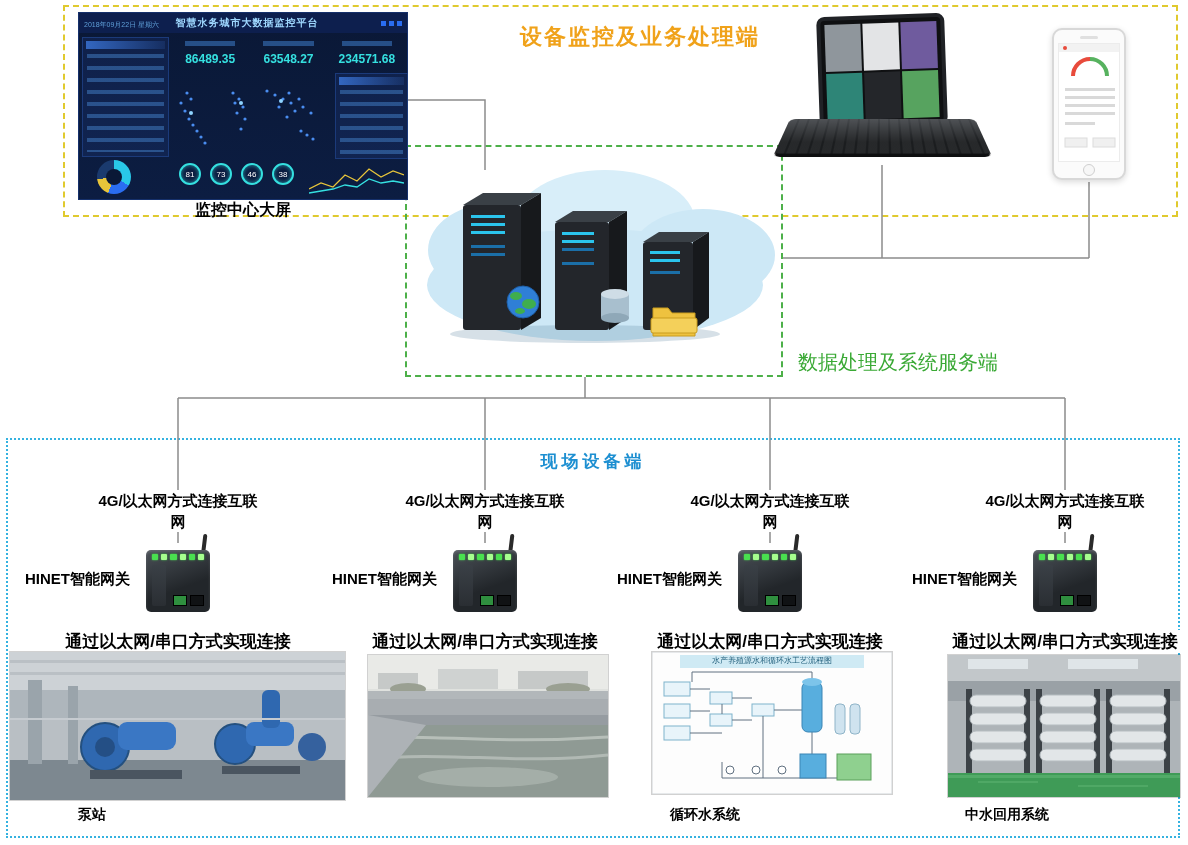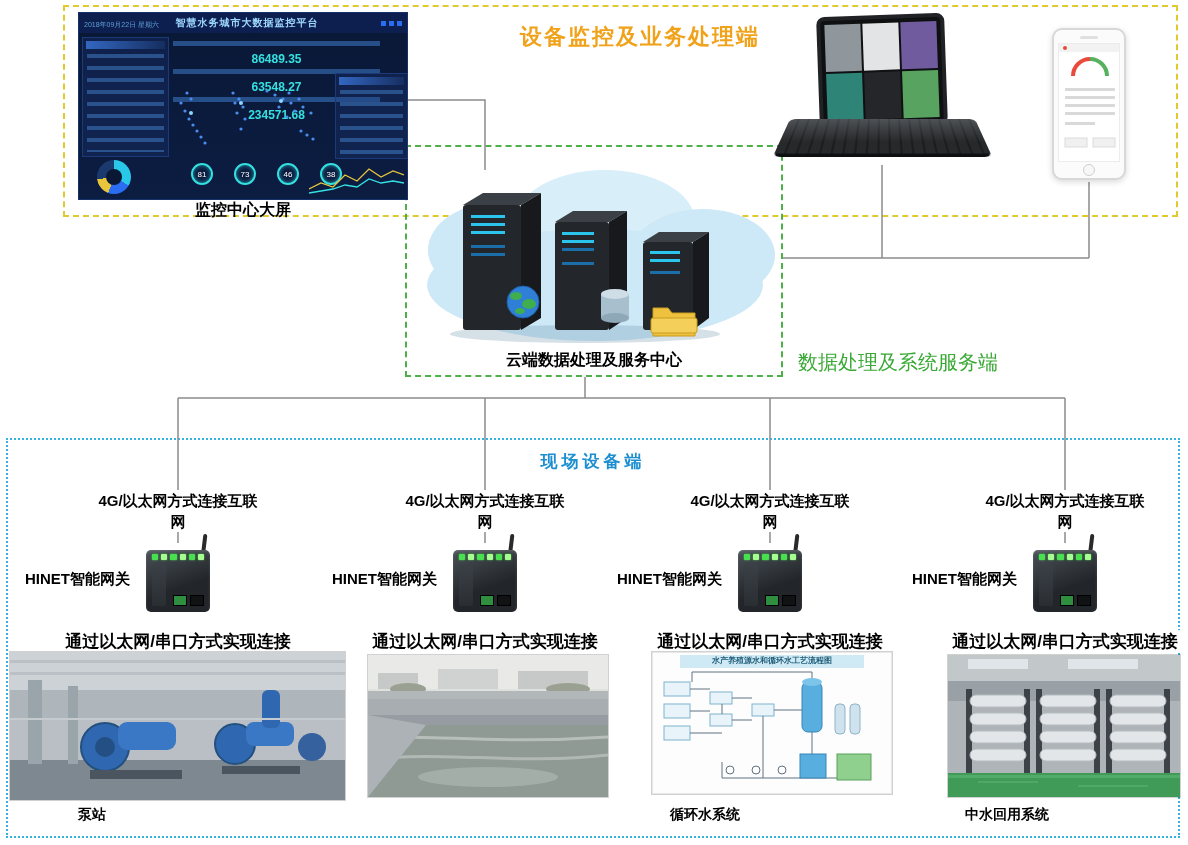--- a/index.html
+++ b/index.html
@@ -35,32 +35,32 @@
   .db-date{position:absolute;left:5px;top:7px;font-size:7px;color:#5f9fd8;}
   .db-icons{position:absolute;right:5px;top:8px;display:flex;gap:3px;}
   .db-icons i{width:5px;height:5px;background:#2a6df0;display:block;}
   .db-panel{position:absolute;background:rgba(30,60,130,.25);border:1px solid #1b3a7a;}
   .db-panel::before{content:"";position:absolute;left:3px;right:3px;top:3px;height:8px;
              background:linear-gradient(90deg,rgba(70,140,255,.65),rgba(70,140,255,.12));}
   .db-panel::after{content:"";position:absolute;left:4px;right:4px;top:16px;bottom:4px;
              background:repeating-linear-gradient(180deg,rgba(90,170,255,.35) 0 4px,transparent 4px 12px);}
   .db-left{left:3px;top:24px;width:85px;height:118px;}
   .db-right{left:256px;top:60px;width:71px;height:84px;}
-  .db-stats{position:absolute;left:80px;top:26px;width:235px;height:30px;display:flex;flex-direction:column;}
+  .db-stats{position:absolute;left:92px;top:26px;width:235px;height:30px;display:flex;}
   .db-stat{flex:1;text-align:center;}
   .stat-cap{display:block;height:5px;margin:2px 14px 3px;background:rgba(80,160,255,.4);}
   .db-stat span{color:#35e0e0;font-size:12px;font-weight:bold;}
   .db-map{position:absolute;left:92px;top:60px;}
   .db-donut{position:absolute;left:18px;top:147px;width:34px;height:34px;border-radius:50%;
             background:conic-gradient(#29c8e8 0 120deg,#2a6df0 120deg 200deg,#e8c53a 200deg 262deg,#1a3a6e 262deg 360deg);}
   .db-donut i{position:absolute;left:9px;top:9px;width:16px;height:16px;border-radius:50%;background:#0a1836;}
   .db-gauges{position:absolute;left:100px;top:150px;display:flex;gap:9px;}
   .gauge{width:22px;height:22px;border-radius:50%;border:2px solid #35e0e0;color:#fff;font-size:8px;
          display:flex;align-items:center;justify-content:center;box-sizing:border-box;
-         box-shadow:inset 0 0 4px rgba(53,224,224,.6);margin-left:12px;}
+         box-shadow:inset 0 0 4px rgba(53,224,224,.6);}
   .db-line{position:absolute;left:230px;top:148px;}
 
   
   .laptop{position:absolute;left:790px;top:15px;width:185px;height:152px;}
   .laptop-screen{position:absolute;left:28px;top:0;width:128px;height:112px;background:#0f1012;
                  border:4px solid #202226;border-radius:8px;transform:rotate(-2deg);
                  display:grid;grid-template-columns:1fr 1fr 1fr;grid-template-rows:1fr 1fr;
                  gap:2px;padding:4px;box-sizing:border-box;}
   .laptop-screen i{display:block;}
   .lt1{background:#8f969c;} .lt2{background:#e3e4e6;} .lt3{background:#6f5b9e;}
@@ -100,21 +100,21 @@
   .gw-leds i{flex:1;background:#49e04f;border-radius:1px;box-shadow:0 0 2px #49e04f;display:block;}
   .gw-leds i:nth-child(2n){background:#a6ff8e;}
   .gw-strip{position:absolute;left:6px;top:15px;bottom:6px;width:14px;border-radius:2px;
             background:linear-gradient(#3a4046,#2a2e33);}
   .gw-ports{position:absolute;right:6px;bottom:6px;display:flex;gap:3px;}
   .gw-ports i{width:12px;height:9px;background:#101214;border:1px solid #000;display:block;}
   .gw-ports i.green{background:#2f8f3f;}
 
   .photo{position:absolute;box-shadow:0 0 0 1px rgba(0,0,0,.18);overflow:hidden;background:#ccc;}
   .photo svg{display:block;}
-  .diagram-title{position:absolute;left:652px;top:655px;width:240px;text-align:center;font-size:8px;color:#1f5d7a;font-weight:bold;}
+  .diagram-title{position:absolute;left:652px;top:655px;width:240px;text-align:center;font-size:8px;color:#1f5d7a;font-weight:normal;}
 </style>
 </head>
 <body>
 
 <div class="canvas">
 
   <div class="zone zone-monitor"></div>
   <div class="zone zone-field"></div>
   <div class="zone zone-cloud"></div>
 
@@ -266,21 +266,20 @@
     <ellipse cx="124" cy="154" rx="7" ry="5" fill="#3fae4e"></ellipse>
     <ellipse cx="115" cy="161" rx="5" ry="3" fill="#3fae4e"></ellipse>
 
     <rect x="196" y="144" width="28" height="24" fill="#a8bfce"></rect>
     <ellipse cx="210" cy="144" rx="14" ry="5" fill="#cfdde6"></ellipse>
     <ellipse cx="210" cy="168" rx="14" ry="5" fill="#8fa8b8"></ellipse>
 
     <path d="M248,158 h15 l4,5 h23 v23 h-42 z" fill="#eec23f" stroke="#c99c1e"></path>
     <rect x="246" y="168" width="46" height="15" rx="2" fill="#f4d05a" stroke="#c99c1e"></rect>
   </svg>
-  <div class="abs cloud-caption">云端数据处理及服务中心</div>
 
   <div class="uplink" style="left:93px">4G/以太网方式连接互联网</div>
   <div class="gw-label" style="left:18px">HINET智能网关</div>
   <div class="gateway" style="left:141px">
     <i class="gw-antenna abs"></i>
     <div class="gw-body">
         <div class="gw-leds">
           <i></i>
           <i></i>
           <i></i>

